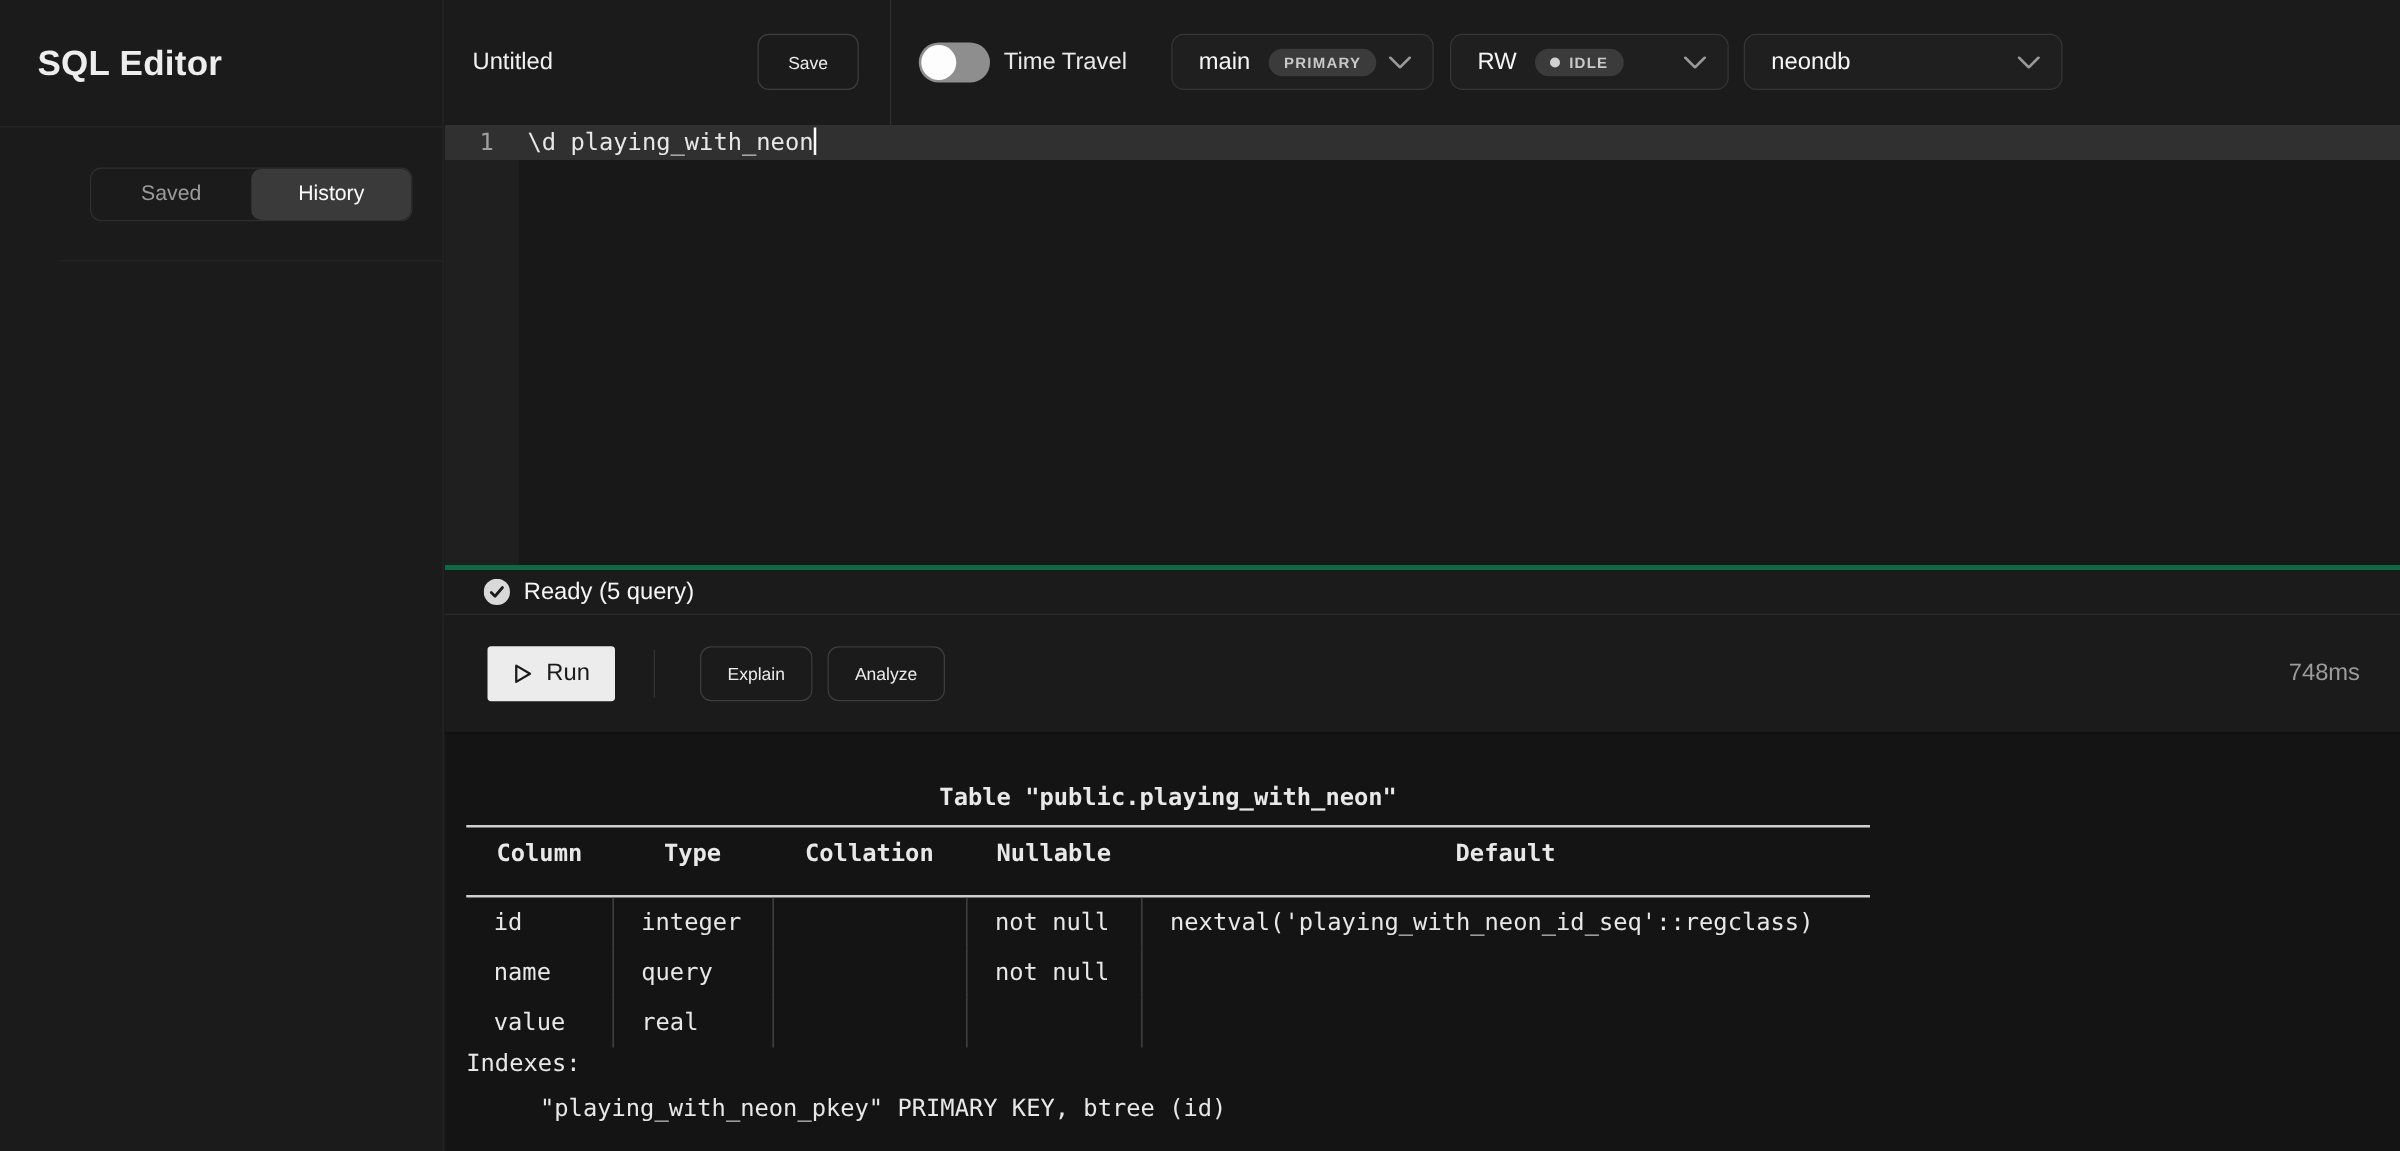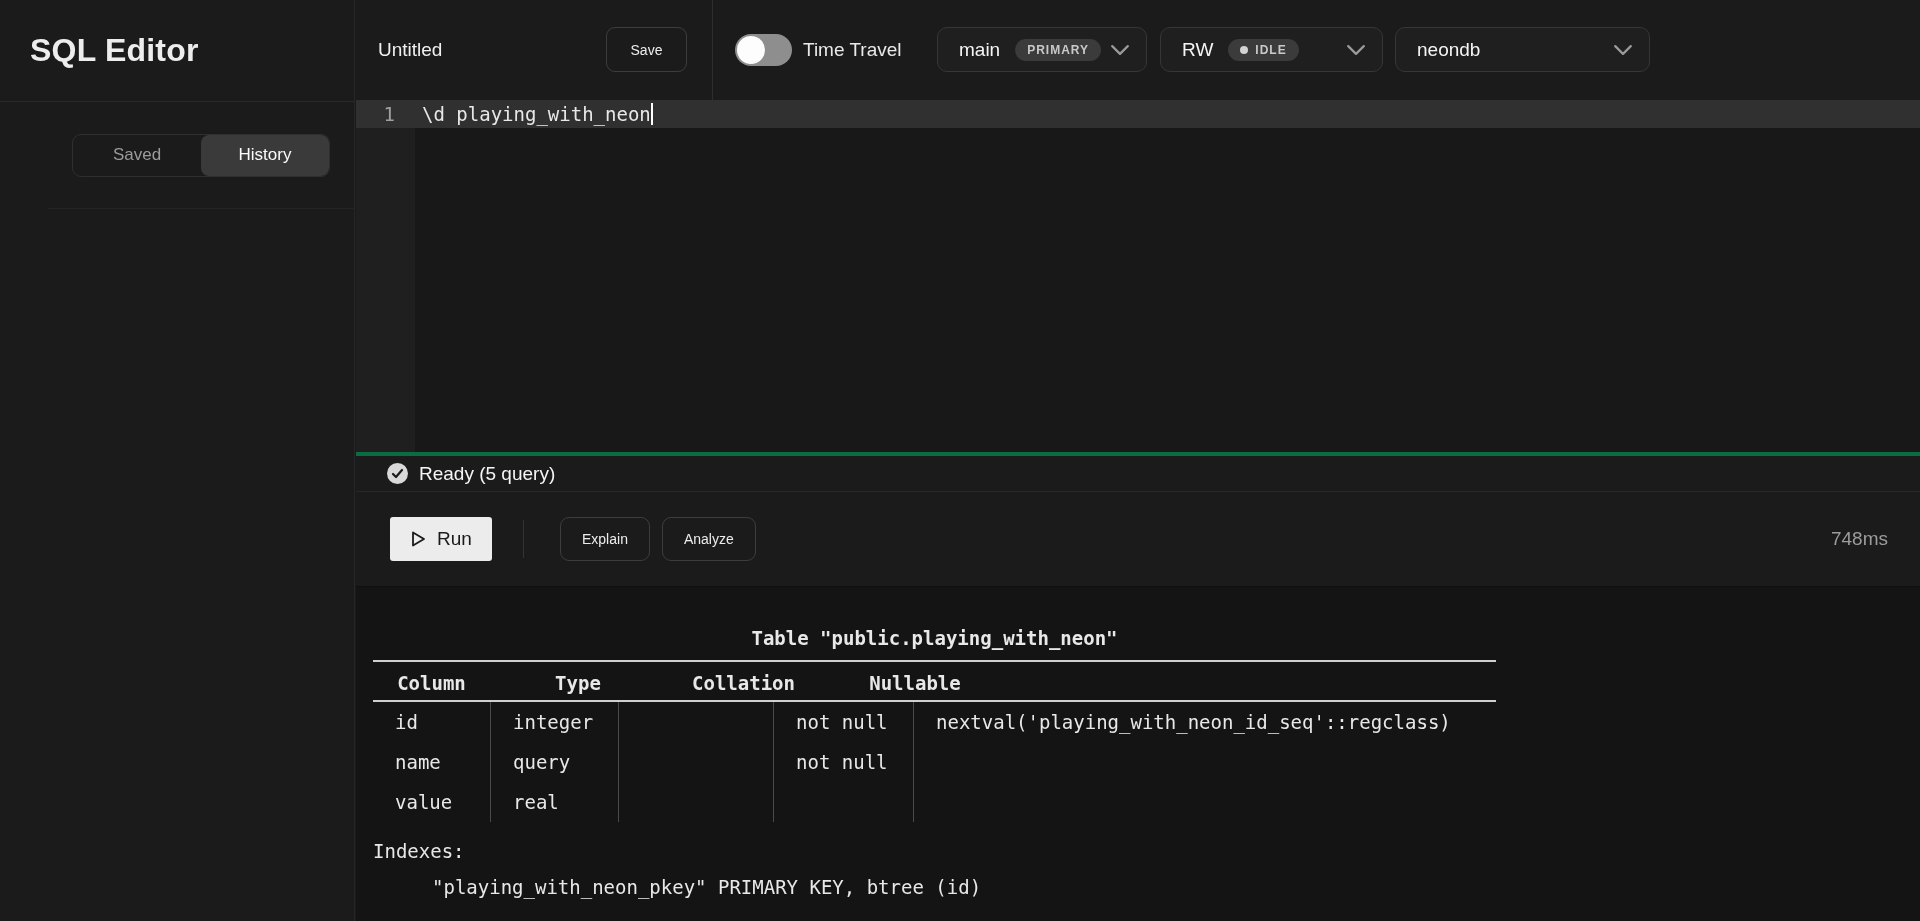--- a/index.html
+++ b/index.html
@@ -7,21 +7,21 @@
   #app {
     position:relative; width:1920px; height:921px; overflow:hidden;
     background:#1b1b1b; font-family:"Liberation Sans", sans-serif;
     color:#f2f2f2; -webkit-font-smoothing:antialiased;
   }
   
   #sidebar { position:absolute; left:0; top:0; width:355px; height:921px;
     background:#1b1b1b; border-right:1px solid #262626; }
   .sb-header { height:102px; border-bottom:1px solid #292929;
     display:flex; align-items:center; padding-left:30px; }
-  .sb-title { font-size:32px; font-weight:700; color:#ededed; letter-spacing:.2px; }
+  .sb-title { font-size:28px; font-weight:700; color:#ededed; letter-spacing:.2px; }
   .sb-tabs-wrap { height:107px; border-bottom:1px solid #242424;
     display:flex; align-items:center; padding:0 24px;margin-left:48px; }
   .segmented { display:flex; width:307px; height:43px;
     border:1px solid #2f2f2f; border-radius:9px; overflow:hidden; background:#1b1b1b; }
   .segment { flex:1; display:flex; align-items:center; justify-content:center;
     font-size:17px; color:#9b9b9b; background:transparent; border:none;
     cursor:pointer; font-family:inherit; }
   .segment.active { background:#3a3a3a; color:#fbfbfb; border-radius:8px; }
   
   #main { position:absolute; left:356px; top:0; width:1564px; height:921px; }
@@ -83,21 +83,21 @@
   .duration { position:absolute; right:32px; top:0; height:92px;
     display:flex; align-items:center; font-size:19px; color:#9c9c9c; }
   
   #results { position:absolute; left:0; top:586px; width:100%; height:335px;
     background:#141414; border-top:1px solid #0f0f0f;
     font-family:"DejaVu Sans Mono", monospace; font-size:19px; color:#e8e8e8; }
   .res-title { position:absolute; left:17px; top:37px; width:1123px; height:28px;
     line-height:28px; text-align:center; white-space:pre; font-weight:700; }
   .res-table { position:absolute; left:17px; top:73px; width:1123px; }
   .res-row { display:grid; grid-template-columns:117px 128px 155px 140px 583px; }
-  .res-head { border-top:2px solid #d0d0d0; border-bottom:2px solid #d0d0d0; height:42px;gap:24px; }
+  .res-head { border-top:2px solid #d0d0d0; border-bottom:2px solid #d0d0d0; height:58px; }
   .res-head .res-cell { text-align:center; line-height:42px; font-weight:700; border:none; }
   .res-body .res-cell { height:40px; line-height:40px; padding-left:22px;
     border-left:1px solid #4a4a4a; white-space:pre; overflow:hidden; }
   .res-body .res-cell:first-child { border-left:none; }
   .res-indexes-label { position:absolute; left:17px; top:250px; height:28px; line-height:28px; white-space:pre; }
   .res-index-line { position:absolute; left:76px; top:286px; height:28px; line-height:28px; white-space:pre; }
 </style>
 </head>
 <body>
 
@@ -192,20 +192,21 @@
 
     <section id="results">
       <div class="res-title">Table "public.playing_with_neon"</div>
 
       <div class="res-table">
         <div class="res-row res-head">
           <div class="res-cell">Column</div>
           <div class="res-cell">Type</div>
           <div class="res-cell">Collation</div>
           <div class="res-cell">Nullable</div>
+          <div class="res-cell">Default</div>
         </div>
         <div class="res-body">
           <div class="res-row">
             <div class="res-cell">id</div>
             <div class="res-cell">integer</div>
             <div class="res-cell"></div>
             <div class="res-cell">not null</div>
             <div class="res-cell">nextval('playing_with_neon_id_seq'::regclass)</div>
           </div>
           <div class="res-row">

